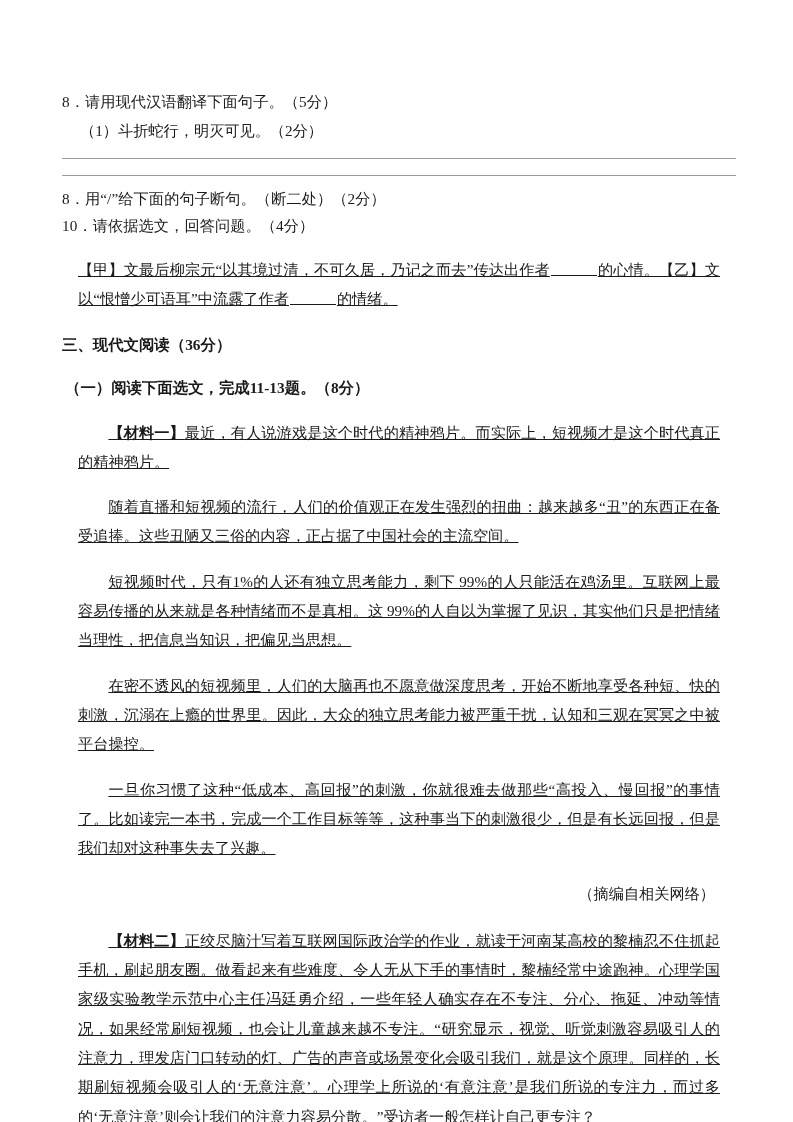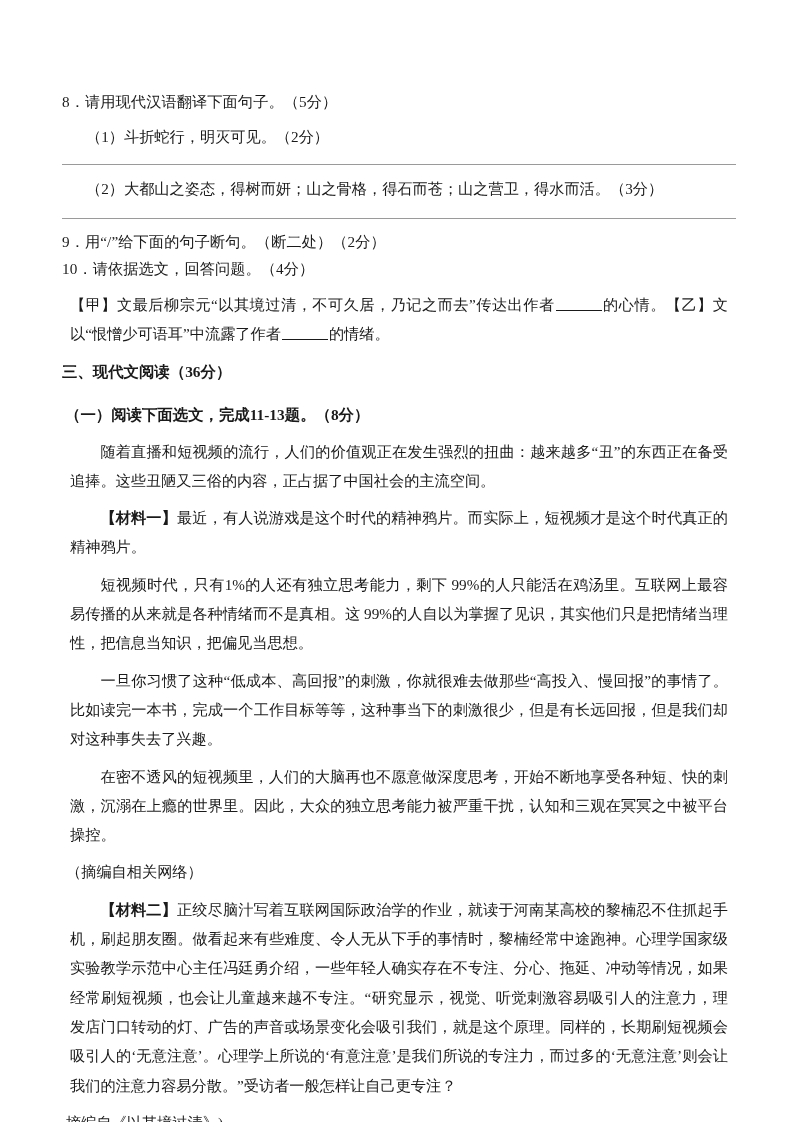--- a/index.html
+++ b/index.html
@@ -29,21 +29,21 @@
   
   .q-line {
     font-size: 15.2px;
     line-height: 27px;
     margin: 0;
     letter-spacing: 0.1px;
   }
   .q-sub {
     font-size: 15.2px;
     line-height: 27px;
-    margin: 8px;
+    margin: 2px;
     padding-left: 16px;
   }
   .spaced {
     font-size: 15.2px;
     line-height: 27px;
     margin: 0;
     letter-spacing: 5px;
   }
   .answer-rule {
     border: 0;
@@ -65,29 +65,31 @@
     font-size: 15.4px;
     line-height: 29px;
     font-weight: bold;
     margin: 8px 0 0 0;
     padding-left: 3px;
   }
 
   .para {
     font-size: 15.2px;
     line-height: 29.3px;
-    margin: 8px;
+    margin: 16px;
     text-align: justify;
     text-justify: inter-ideograph;
     text-indent: 2em;
+    text-decoration: underline;
   }
   .attribution {
     font-size: 15.2px;
     line-height: 29.3px;
-    margin: 4px;
+    margin: 17px;
+    text-align: right;
     padding-right: 4px;
   }
   .attribution.last {
     padding-right: 10px;
   }
   .b { font-weight: bold; }
 
   .blank {
     display: inline-block;
     border-bottom: 1px solid #1a1a1a;
@@ -100,42 +102,41 @@
 </head>
 <body>
 
 <div class="page">
   <div class="content">
 
     <div>
       <p class="q-line">8．请用现代汉语翻译下面句子。（5分）</p>
       <p class="q-sub">（1）斗折蛇行，明灭可见。（2分）</p>
       <hr class="answer-rule">
-      <p class="q-sub">（2）大都山之姿态，得树而妍；山之骨格，得石而苍；山之营卫，得水而活。（3分）</p>
       <hr class="answer-rule second">
     </div>
 
     <div>
-      <p class="q-line">9．用“/”给下面的句子断句。（断二处）（2分）</p>
+      <p class="q-line">8．用“/”给下面的句子断句。（断二处）（2分）</p>
     </div>
 
     <div>
       <p class="q-line">10．请依据选文，回答问题。（4分）</p>
       <p class="para" style="text-indent:0;"><span>【甲】文最后柳宗元“以其境过清，不可久居，乃记之而去”传达出作者</span><span class="blank"></span><span>的心情。【乙】文以“恨憎少可语耳”中流露了作者</span><span class="blank"></span><span>的情绪。</span></p>
     </div>
 
     <p class="sec-head">三、现代文阅读（36分）</p>
     <p class="sub-head">（一）阅读下面选文，完成11-13题。（8分）</p>
 
     <div>
+      <p class="para"><span class="b">【材料一】</span><span>最近，有人说游戏是这个时代的精神鸦片。而实际上，短视频才是这个时代真正的精神鸦片。</span></p>
       <p class="para">随着直播和短视频的流行，人们的价值观正在发生强烈的扭曲：越来越多“丑”的东西正在备受追捧。这些丑陋又三俗的内容，正占据了中国社会的主流空间。</p>
-      <p class="para"><span class="b">【材料一】</span><span>最近，有人说游戏是这个时代的精神鸦片。而实际上，短视频才是这个时代真正的精神鸦片。</span></p>
       <p class="para">短视频时代，只有1%的人还有独立思考能力，剩下 99%的人只能活在鸡汤里。互联网上最容易传播的从来就是各种情绪而不是真相。这 99%的人自以为掌握了见识，其实他们只是把情绪当理性，把信息当知识，把偏见当思想。</p>
+      <p class="para">在密不透风的短视频里，人们的大脑再也不愿意做深度思考，开始不断地享受各种短、快的刺激，沉溺在上瘾的世界里。因此，大众的独立思考能力被严重干扰，认知和三观在冥冥之中被平台操控。</p>
       <p class="para">一旦你习惯了这种“低成本、高回报”的刺激，你就很难去做那些“高投入、慢回报”的事情了。比如读完一本书，完成一个工作目标等等，这种事当下的刺激很少，但是有长远回报，但是我们却对这种事失去了兴趣。</p>
-      <p class="para">在密不透风的短视频里，人们的大脑再也不愿意做深度思考，开始不断地享受各种短、快的刺激，沉溺在上瘾的世界里。因此，大众的独立思考能力被严重干扰，认知和三观在冥冥之中被平台操控。</p>
       <p class="attribution">（摘编自相关网络）</p>
     </div>
 
     <div>
       <p class="para"><span class="b">【材料二】</span><span>正绞尽脑汁写着互联网国际政治学的作业，就读于河南某高校的黎楠忍不住抓起手机，刷起朋友圈。做看起来有些难度、令人无从下手的事情时，黎楠经常中途跑神。心理学国家级实验教学示范中心主任冯廷勇介绍，一些年轻人确实存在不专注、分心、拖延、冲动等情况，如果经常刷短视频，也会让儿童越来越不专注。“研究显示，视觉、听觉刺激容易吸引人的注意力，理发店门口转动的灯、广告的声音或场景变化会吸引我们，就是这个原理。同样的，长期刷短视频会吸引人的‘无意注意’。心理学上所说的‘有意注意’是我们所说的专注力，而过多的‘无意注意’则会让我们的注意力容易分散。”受访者一般怎样让自己更专注？</span></p>
       <p class="attribution last">摘编自《以其境过清》)</p>
     </div>
 
   </div>
 </div>

